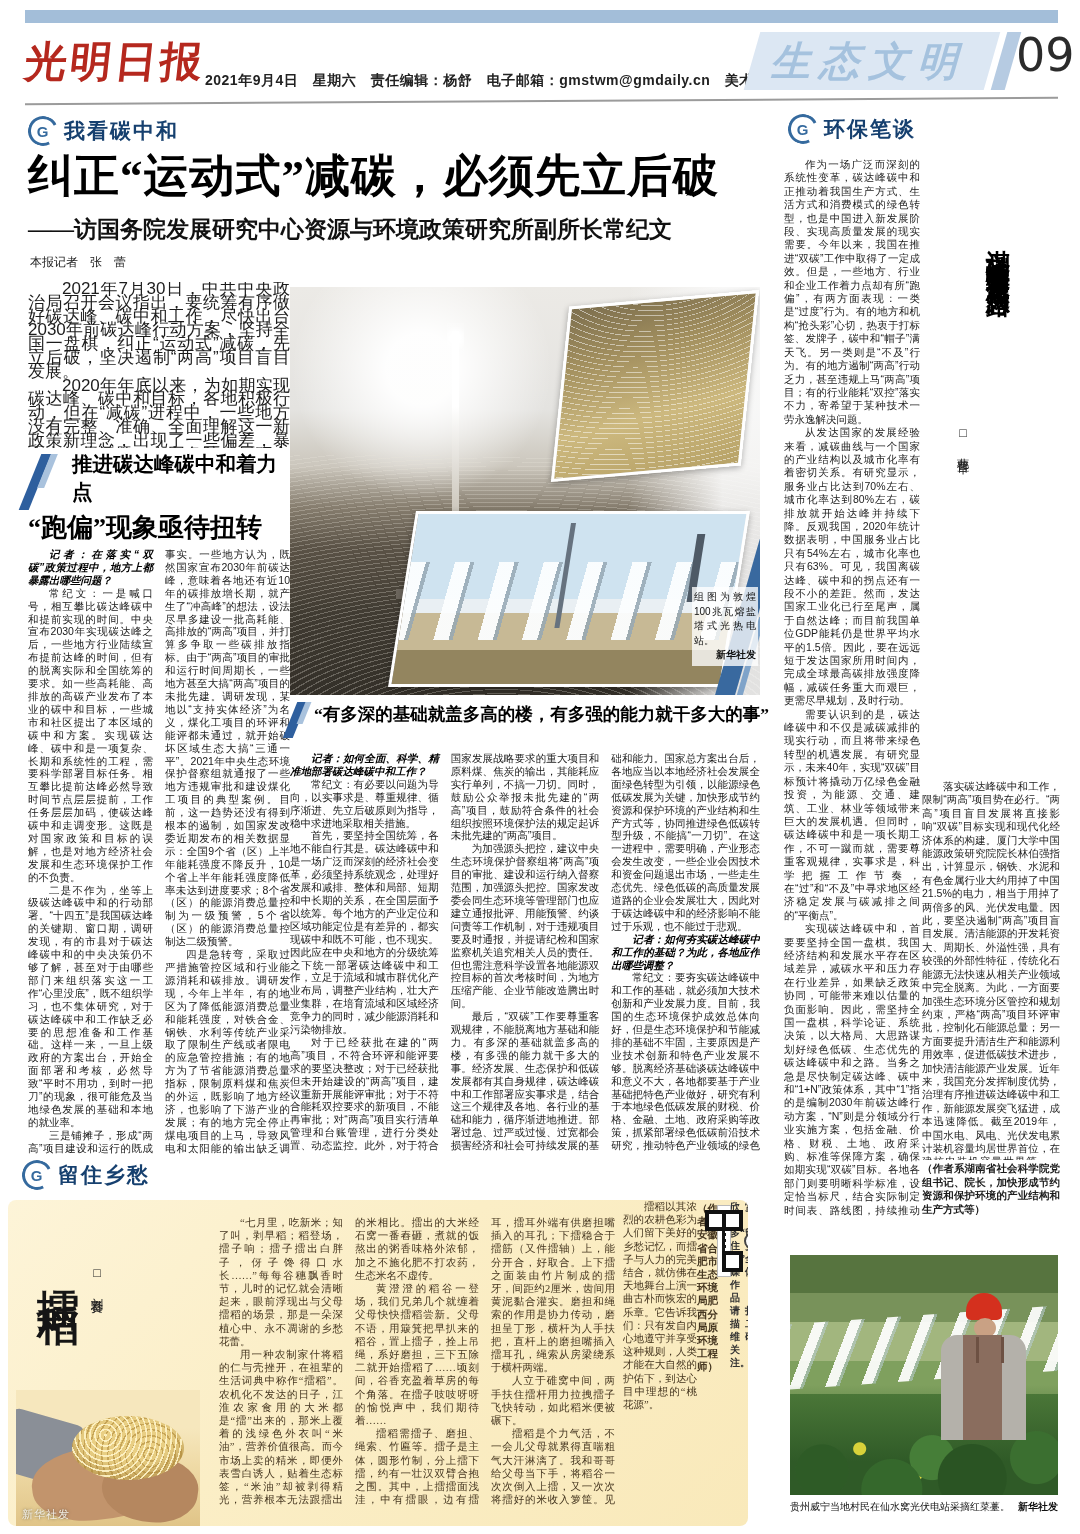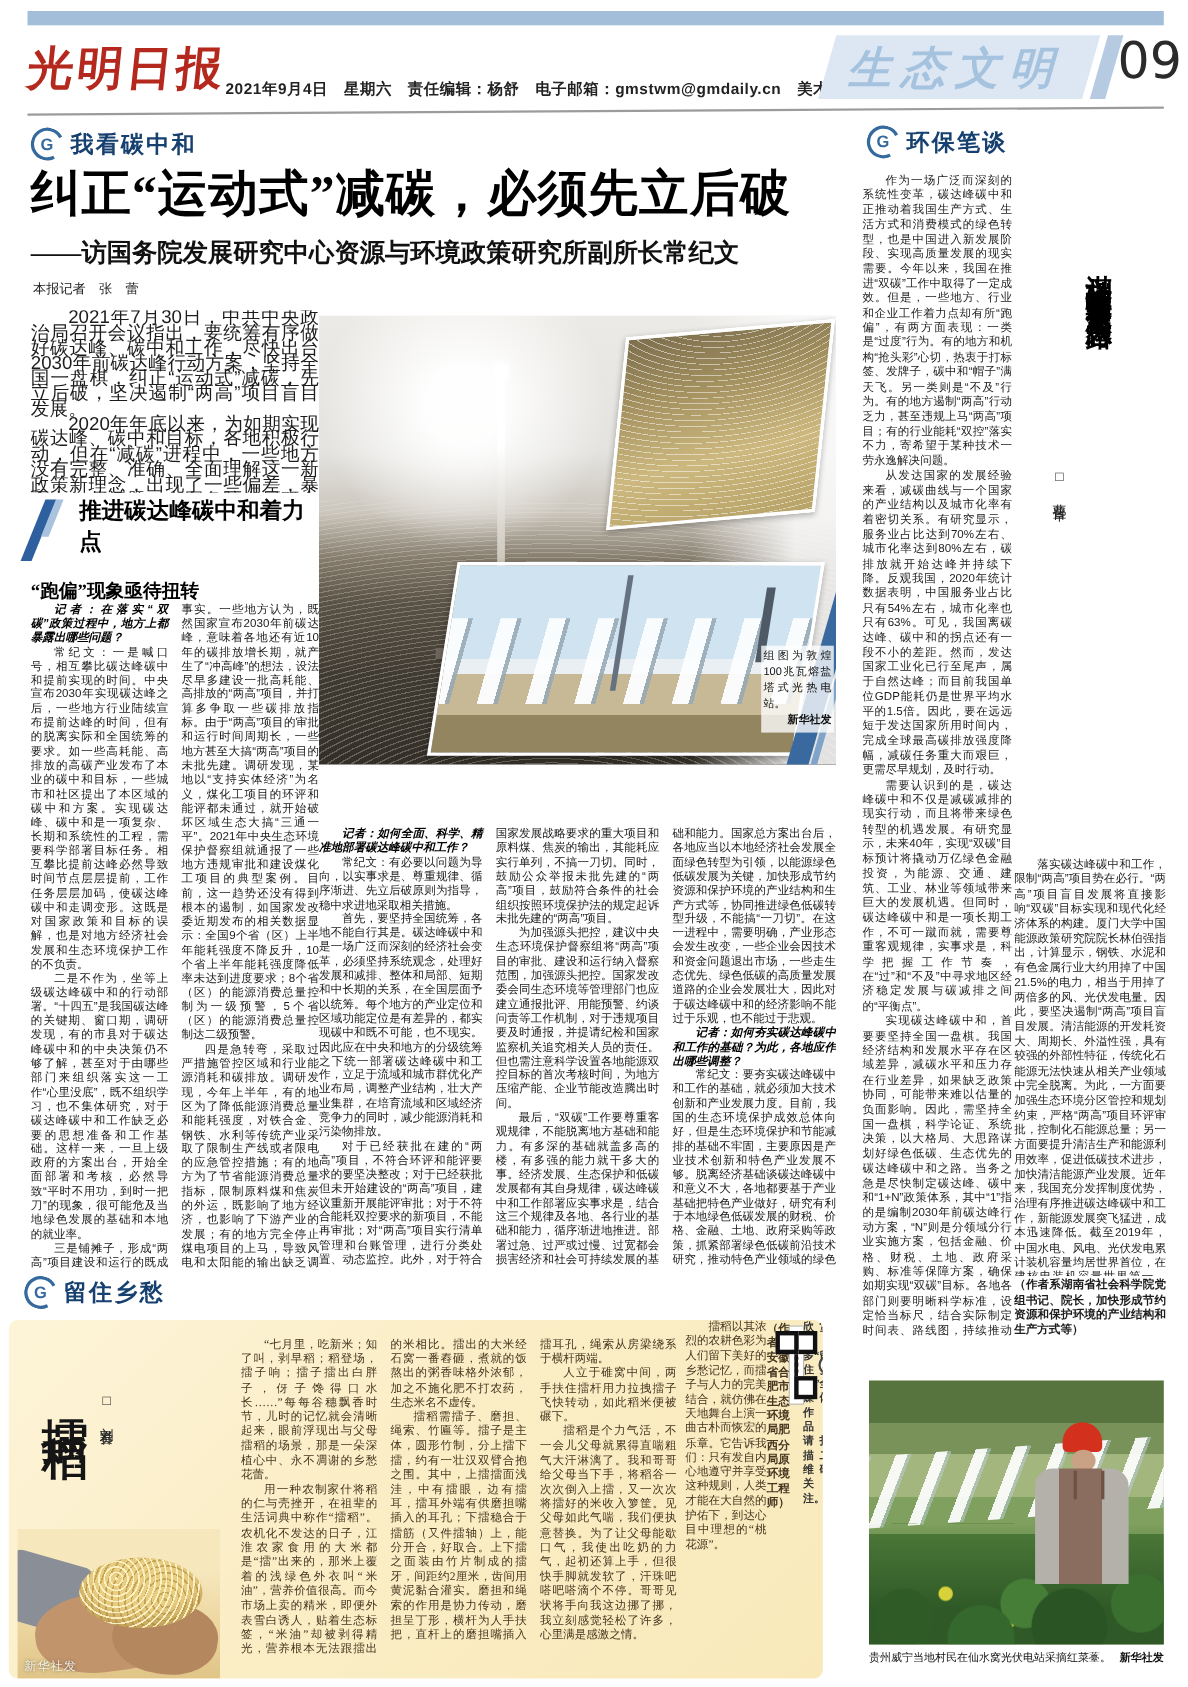--- a/index.html
+++ b/index.html
@@ -33,21 +33,21 @@
   .headline{left:28px;top:146px;width:732px;font-family:"Liberation Serif",serif;font-weight:bold;
             font-size:45px;letter-spacing:1px;color:#000;white-space:nowrap;}
   .subhead{left:28px;top:214px;width:732px;font-family:"Liberation Serif",serif;font-weight:bold;font-size:23px;color:#111;}
   .byline{left:30px;top:254px;font-size:12px;color:#222;}
   .intro{left:28px;top:282px;width:262px;height:166px;overflow:hidden;font-size:17px;line-height:13.8px;text-align:justify;}
   .intro p{text-indent:2em;}
   .sec1-head{left:28px;top:450px;width:268px;height:92px;}
   .slash{position:absolute;width:10px;background:var(--slash_blue);transform:skewX(-22deg);}
   .slash.lite{background:#a9c2dd;}
   .sec1-l1{padding-left:44px;font-family:"Liberation Serif",serif;font-weight:bold;font-size:20.5px;color:#000;}
-  .sec1-l2{font-family:"Liberation Serif",serif;font-weight:bold;font-size:17px;color:#000;margin-top:20px;}
+  .sec1-l2{font-family:"Liberation Serif",serif;font-weight:bold;font-size:26px;color:#000;margin-top:4px;}
   .qa{overflow:hidden;font-size:10.5px;line-height:12.9px;text-align:justify;color:#191919;}
   .qa1{left:28px;top:548px;width:262px;height:608px;column-count:2;column-gap:12px;}
   .qa p{text-indent:2em;}
   .qa p.q{font-weight:bold;font-style:italic;color:#000;}
   .sec2-banner{left:290px;top:702px;width:470px;height:40px;}
   .sec2-title{padding-left:24px;font-family:"Liberation Serif",serif;font-weight:bold;font-size:17.5px;color:#000;white-space:nowrap;}
   .qa2{left:290px;top:752px;width:470px;height:404px;column-count:3;column-gap:12px;}
   
   .collage{left:290px;top:287px;width:470px;height:408px;overflow:hidden;background:
      radial-gradient(circle at 28% 20%, rgba(255,255,255,.95) 0 36px, rgba(255,255,255,0) 130px),
@@ -200,20 +200,25 @@
       <div class="mast2"></div>
     </div>
     <div class="abs sliver"></div>
     <div class="abs sliver2"></div>
     <div class="abs collage-cap">
       <span>组图为敦煌100兆瓦熔盐塔式光热电站。</span>
       <b>新华社发</b>
     </div>
   </div>
 
+  <div class="abs sec2-banner">
+    <span class="slash" style="left:0;top:0;height:36px;"></span>
+    <span class="slash lite" style="left:11px;top:0;height:22px;width:6px;"></span>
+    <div class="sec2-title">“有多深的基础就盖多高的楼，有多强的能力就干多大的事”</div>
+  </div>
 
   <div class="abs qa qa2">
       <p class="q">记者：如何全面、科学、精准地部署碳达峰碳中和工作？</p>
       <p class="a">常纪文：有必要以问题为导向，以实事求是、尊重规律、循序渐进、先立后破原则为指导，稳中求进地采取相关措施。</p>
       <p class="a">首先，要坚持全国统筹，各地不能自行其是。碳达峰碳中和是一场广泛而深刻的经济社会变革，必须坚持系统观念，处理好发展和减排、整体和局部、短期和中长期的关系，在全国层面予以统筹。每个地方的产业定位和区域功能定位是有差异的，都实现碳中和既不可能，也不现实。因此应在中央和地方的分级统筹之下统一部署碳达峰碳中和工作，立足于流域和城市群优化产业布局，调整产业结构，壮大产业集群，在培育流域和区域经济竞争力的同时，减少能源消耗和污染物排放。</p>
       <p class="a">对于已经获批在建的“两高”项目，不符合环评和能评要求的要坚决整改；对于已经获批但未开始建设的“两高”项目，建议重新开展能评审批；对于不符合能耗双控要求的新项目，不能再审批；对“两高”项目实行清单管理和台账管理，进行分类处置、动态监控。此外，对于符合国家发展战略要求的重大项目和原料煤、焦炭的输出，其能耗应实行单列，不搞一刀切。同时，鼓励公众举报未批先建的“两高”项目，鼓励符合条件的社会组织按照环境保护法的规定起诉未批先建的“两高”项目。</p>
       <p class="a">为加强源头把控，建议中央生态环境保护督察组将“两高”项目的审批、建设和运行纳入督察范围，加强源头把控。国家发改委会同生态环境等管理部门也应建立通报批评、用能预警、约谈问责等工作机制，对于违规项目要及时通报，并提请纪检和国家监察机关追究相关人员的责任。但也需注意科学设置各地能源双控目标的首次考核时间，为地方压缩产能、企业节能改造腾出时间。</p>
       <p class="a">最后，“双碳”工作要尊重客观规律，不能脱离地方基础和能力。有多深的基础就盖多高的楼，有多强的能力就干多大的事。经济发展、生态保护和低碳发展都有其自身规律，碳达峰碳中和工作部署应实事求是，结合这三个规律及各地、各行业的基础和能力，循序渐进地推进。部署过急、过严或过慢、过宽都会损害经济和社会可持续发展的基础和能力。国家总方案出台后，各地应当以本地经济社会发展全面绿色转型为引领，以能源绿色低碳发展为关键，加快形成节约资源和保护环境的产业结构和生产方式等，协同推进绿色低碳转型升级，不能搞“一刀切”。在这一进程中，需要明确，产业形态会发生改变，一些企业会因技术和资金问题退出市场，一些走生态优先、绿色低碳的高质量发展道路的企业会发展壮大，因此对于碳达峰碳中和的经济影响不能过于乐观，也不能过于悲观。</p>
       <p class="q">记者：如何夯实碳达峰碳中和工作的基础？为此，各地应作出哪些调整？</p>
       <p class="a">常纪文：要夯实碳达峰碳中和工作的基础，就必须加大技术创新和产业发展力度。目前，我国的生态环境保护成效总体向好，但是生态环境保护和节能减排的基础不牢固，主要原因是产业技术创新和特色产业发展不够。脱离经济基础谈碳达峰碳中和意义不大，各地都要基于产业基础把特色产业做好，研究有利于本地绿色低碳发展的财税、价格、金融、土地、政府采购等政策，抓紧部署绿色低碳前沿技术研究，推动特色产业领域的绿色低碳技术实现突破，加快推广应用减污降碳技术，统筹产业布局，推进产业协同。当产业发达了，经济基础好了，节能减排的基础就牢固了。需要强调的是，产业技术创新和绿色产业发展是一个较为漫长的过程，需要必要的历史耐心。但可以预见的是，随着经济社会的不断发展，碳达峰碳中和的基础会越来越牢固，成效也会越来越显著。</p>
@@ -264,20 +269,21 @@
     <span class="kicker-label">留住乡愁</span>
   </div>
 
   <div class="abs panel">
     <div class="f-vtitle">擂稻</div>
     <div class="f-vauthor">□ 刘贤春</div>
 
     <div class="folk folk3">
         <p>“七月里，吃新米；知了叫，剥早稻；稻登场，擂子响；擂子擂出白胖子，伢子馋得口水长……”每每谷穗飘香时节，儿时的记忆就会清晰起来，眼前浮现出与父母擂稻的场景，那是一朵深植心中、永不凋谢的乡愁花蕾。</p>
         <p>用一种农制家什将稻的仁与壳挫开，在祖辈的生活词典中称作“擂稻”。农机化不发达的日子，江淮农家食用的大米都是“擂”出来的，那米上覆着的浅绿色外衣叫“米油”，营养价值很高。而今市场上卖的精米，即便外表雪白诱人，贴着生态标签，“米油”却被剥得精光，营养根本无法跟擂出的米相比。擂出的大米经石窝一番舂砸，煮就的饭熬出的粥香味格外浓郁，加之不施化肥不打农药，生态米名不虚传。</p>
+        <p>黄澄澄的稻谷一登场，我们兄弟几个就缠着父母快快擂稻尝新。父母不语，用簸箕把早扒来的稻谷，置上擂子，拴上吊绳，系好磨担，三下五除二就开始擂稻了……顷刻间，谷香充盈着草房的每个角落。在擂子吱吱呀呀的愉悦声中，我们期待着……</p>
         <p>擂稻需擂子、磨担、绳索、竹匾等。擂子是主体，圆形竹制，分上擂下擂，约有一壮汉双臂合抱之围。其中，上擂擂面浅洼，中有擂眼，边有擂耳，擂耳外端有供磨担嘴插入的耳孔；下擂稳合于擂筋（又件擂轴）上，能分开合，好取合。上下擂之面装由竹片制成的擂牙，间距约2厘米，齿间用黄泥黏合灌实。磨担和绳索的作用是协力传动，磨担呈丁形，横杆为人手扶把，直杆上的磨担嘴插入擂耳孔，绳索从房梁绕系于横杆两端。</p>
         <p>人立于碓窝中间，两手扶住擂杆用力拉拽擂子飞快转动，如此稻米便被碾下。</p>
         <p>擂稻是个力气活，不一会儿父母就累得直喘粗气大汗淋漓了。我和哥哥给父母当下手，将稻谷一次次倒入上擂，又一次次将擂好的米收入箩筐。见父母如此气喘，我们便执意替换。为了让父母能歇口气，我使出吃奶的力气，起初还算上手，但很快手脚就发软了，汗珠吧嗒吧嗒滴个不停。哥哥见状将手向我这边挪了挪，我立刻感觉轻松了许多，心里满是感激之情。</p>
       </div>
 
     <div class="folk folk4">
       <div class="txt">
           <p>擂稻以其浓烈的农耕色彩为人们留下美好的乡愁记忆，而擂子与人力的完美结合，就仿佛在天地舞台上演一曲古朴而恢宏的乐章。它告诉我们：只有发自内心地遵守并享受这种规则，人类才能在大自然的护佑下，到达心目中理想的“桃花源”。</p>
         </div>
       <div class="f-credit">（作者系安徽省合肥市生态环境局肥西分局原环境工程师）</div>

